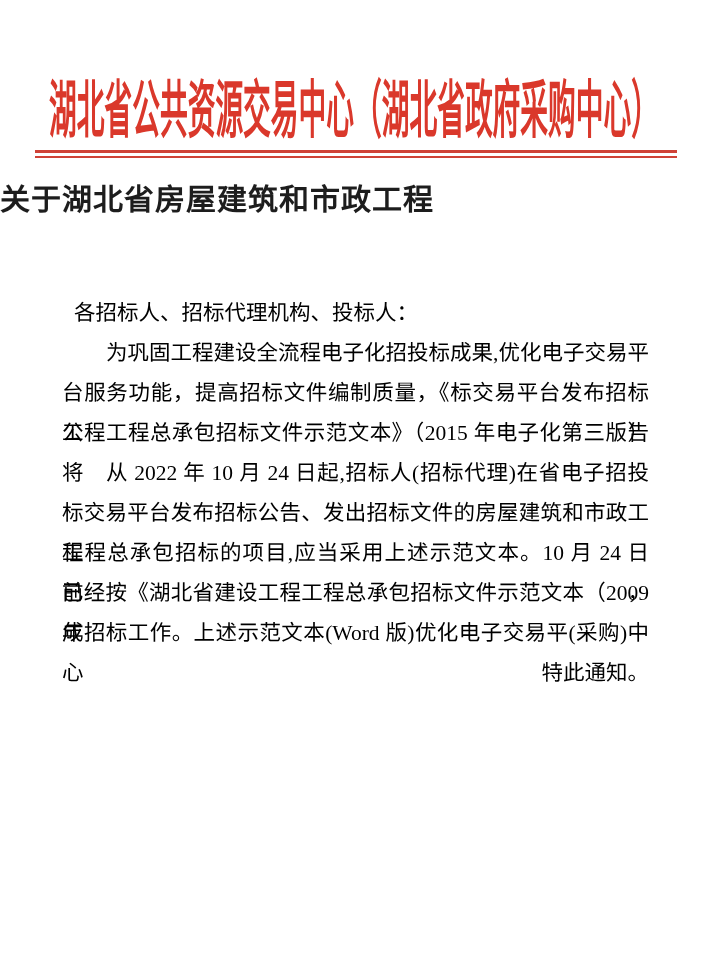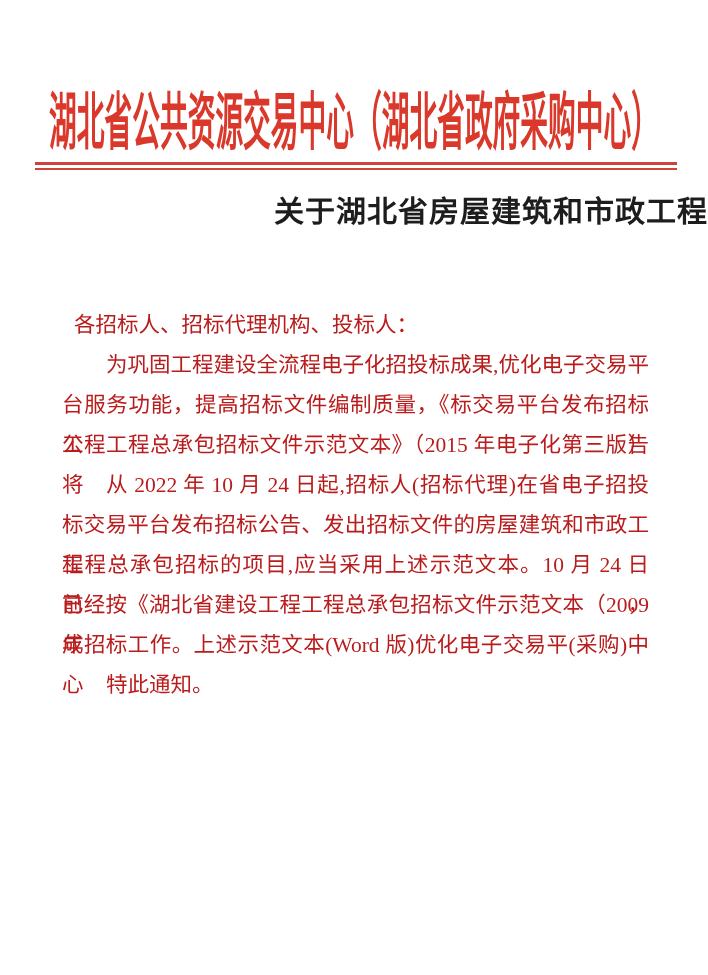--- a/index.html
+++ b/index.html
@@ -1,20 +1,20 @@
 <!DOCTYPE html>
 <html lang="zh-CN"><head>
 <meta charset="utf-8">
 <style>
   html, body { margin: 0; padding: 0; background: #ffffff; }
   .page {
     position: relative;
     width: 708px;
     height: 773px;
-    margin: 16px auto;
+    margin: 4px auto;
     background: #ffffff;
     overflow: hidden;
     font-family: "Liberation Serif", "DejaVu Serif", serif;
   }
 
   
   .org-title-wrap {
     position: absolute;
     top: 62px;
     left: 0;
@@ -41,41 +41,41 @@
   .rule-top-thin    { top: 152px; height: 1.5px; }
   .rule-bottom-thin  { top: 938px; height: 1.5px; }
   .rule-bottom-thick { top: 941.5px; height: 2.6px; }
 
   
   .doc-title {
     position: absolute;
     top: 176px;
     left: 0;
     width: 708px;
-    text-align: right;
+    text-align: left;
     font-size: 30px;
     font-weight: bold;
     color: #1d1d1d;
     line-height: 39px;
     letter-spacing: 1px;
   }
 
   
   .body-text {
     position: absolute;
     top: 289px;
     left: 62px;
     width: 587px;
     font-size: 21.5px;
     line-height: 40px;
-    color: #b91c1c;
+    color: #000000;
   }
   .body-text .line { height: 40px; white-space: nowrap; }
   .body-text .fill { white-space: normal; text-align: justify; text-align-last: justify; font-family: Liberation Serif, serif; }
-  .body-text .ind  { text-indent: 44px; }
+  .body-text .ind  { text-indent: 44px; text-align: right; }
   .body-text .salutation { text-indent: 12px; }
 
   
   .signature-org {
     position: absolute;
     top: 841px;
     right: 87px;
     font-size: 21.5px;
     color: #333333;
     white-space: nowrap;

